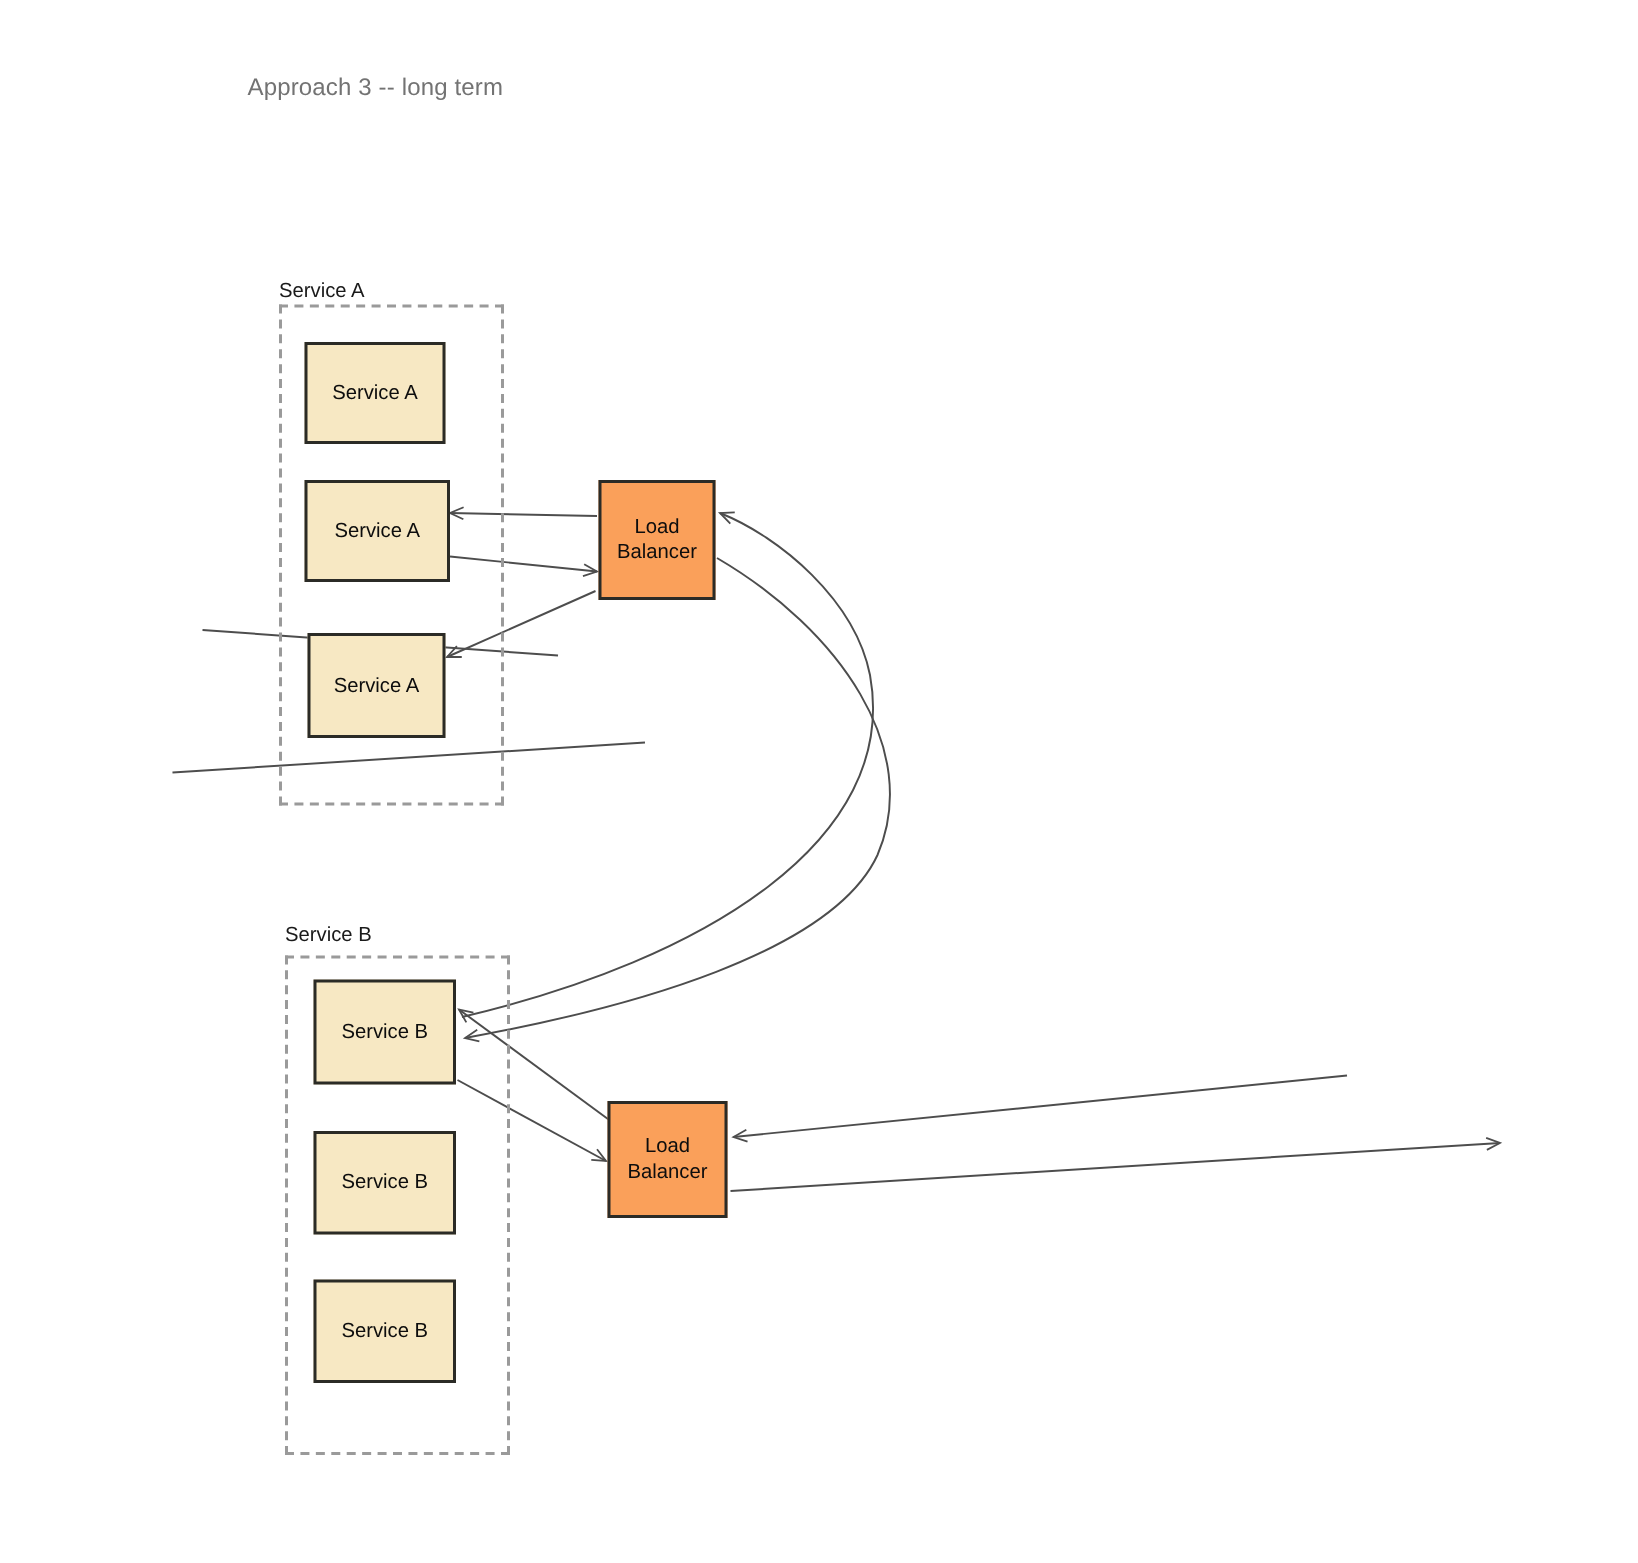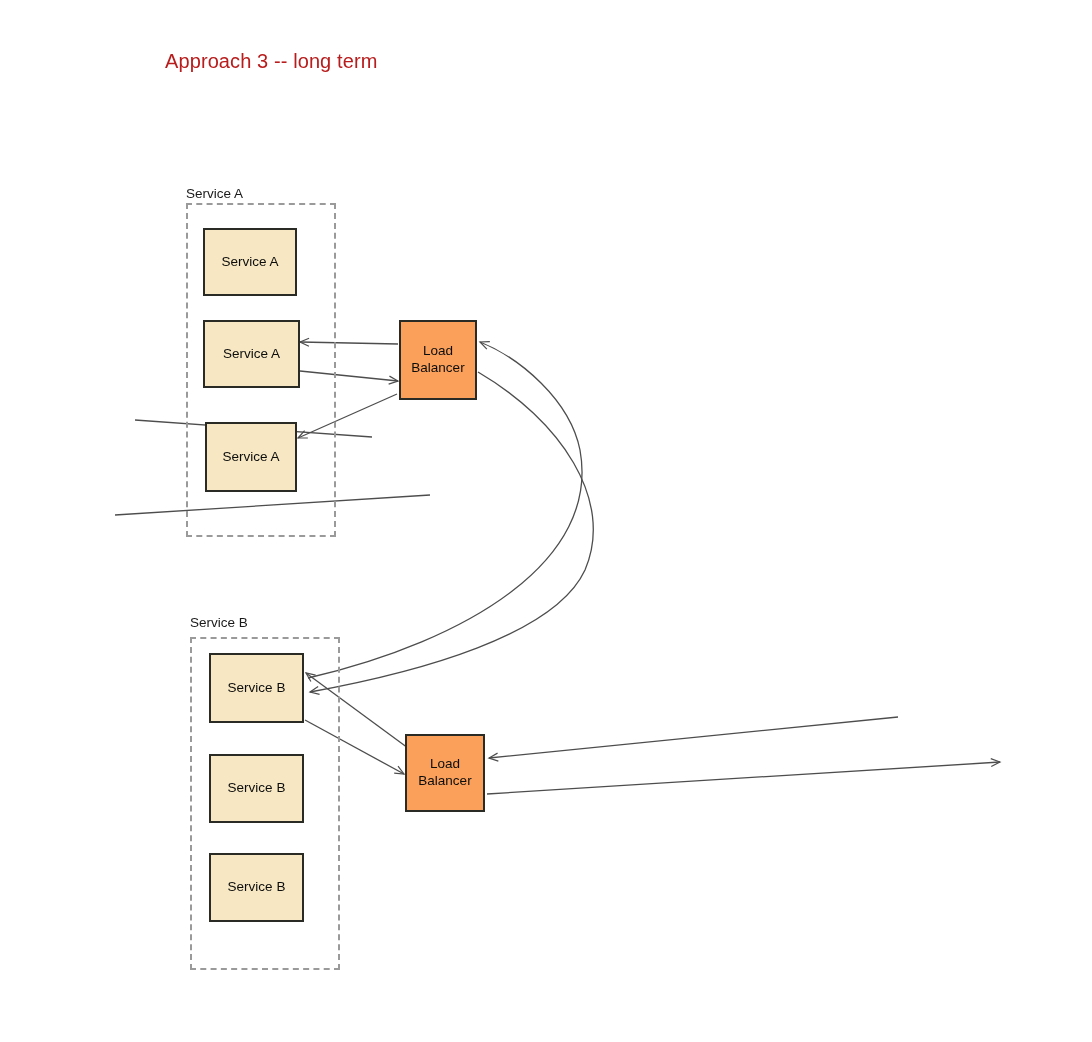--- a/index.html
+++ b/index.html
@@ -23,22 +23,22 @@
     left: 0;
     top: 0;
     width: 1092px;
     height: 1042px;
     pointer-events: none;
   }
   .diagram-title {
     position: absolute;
     left: 165px;
     top: 50px;
-    font-size: 20px;
-    color: #b91c1c;
+    font-size: 16px;
+    color: #737373;
     letter-spacing: 0.1px;
     white-space: nowrap;
   }
   .group-box {
     position: absolute;
     border: 2px dashed #9a9a9a;
     background: transparent;
     box-sizing: border-box;
   }
   .group-label {

